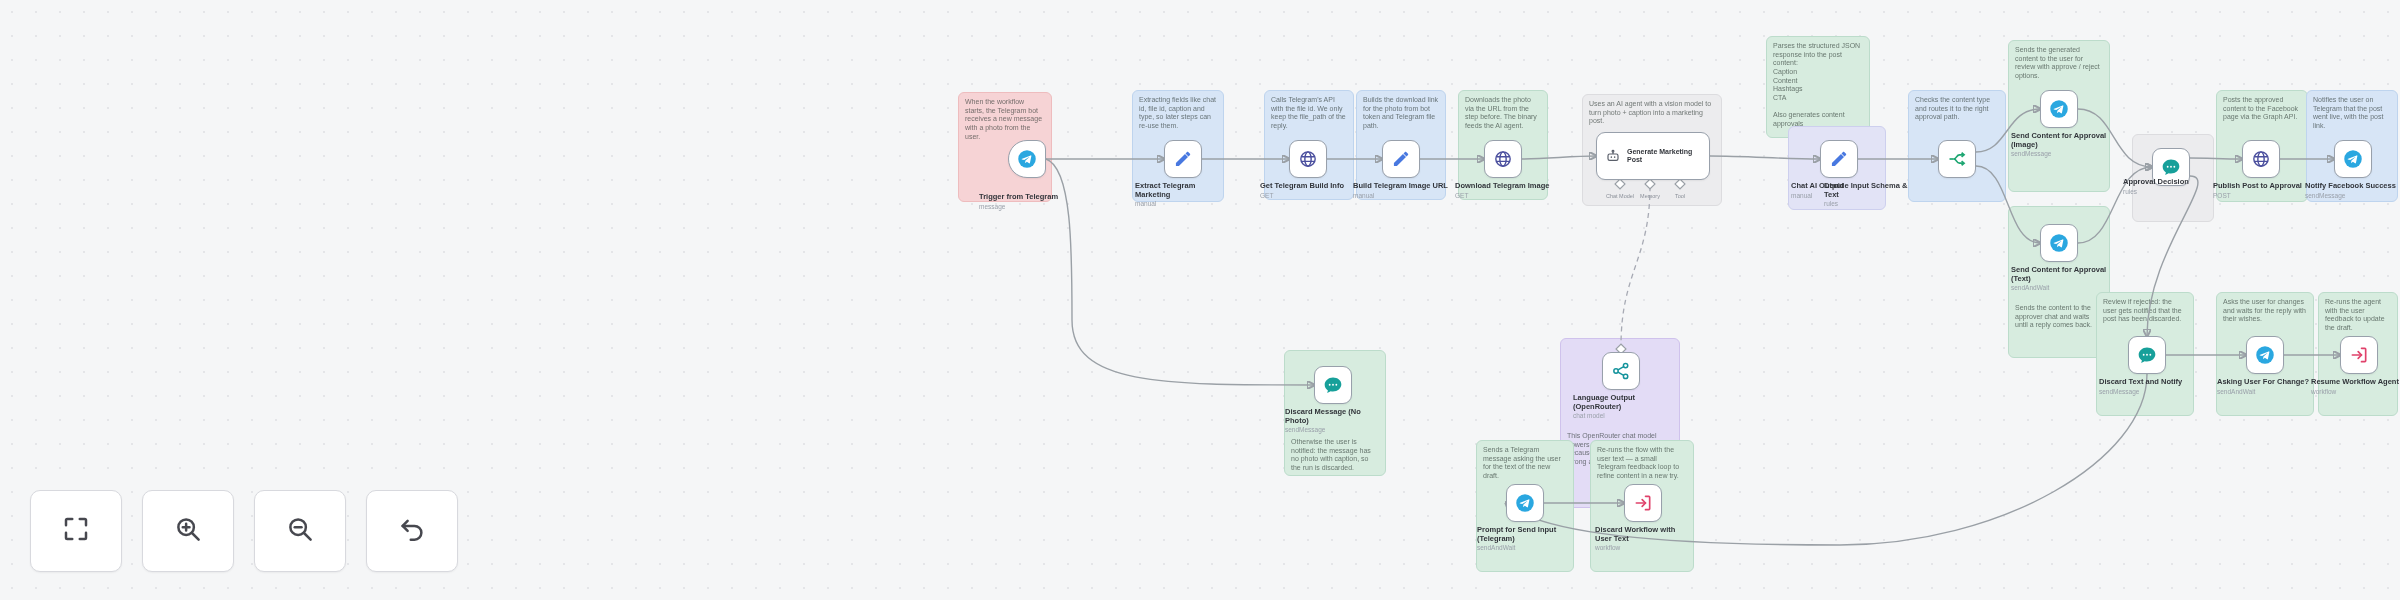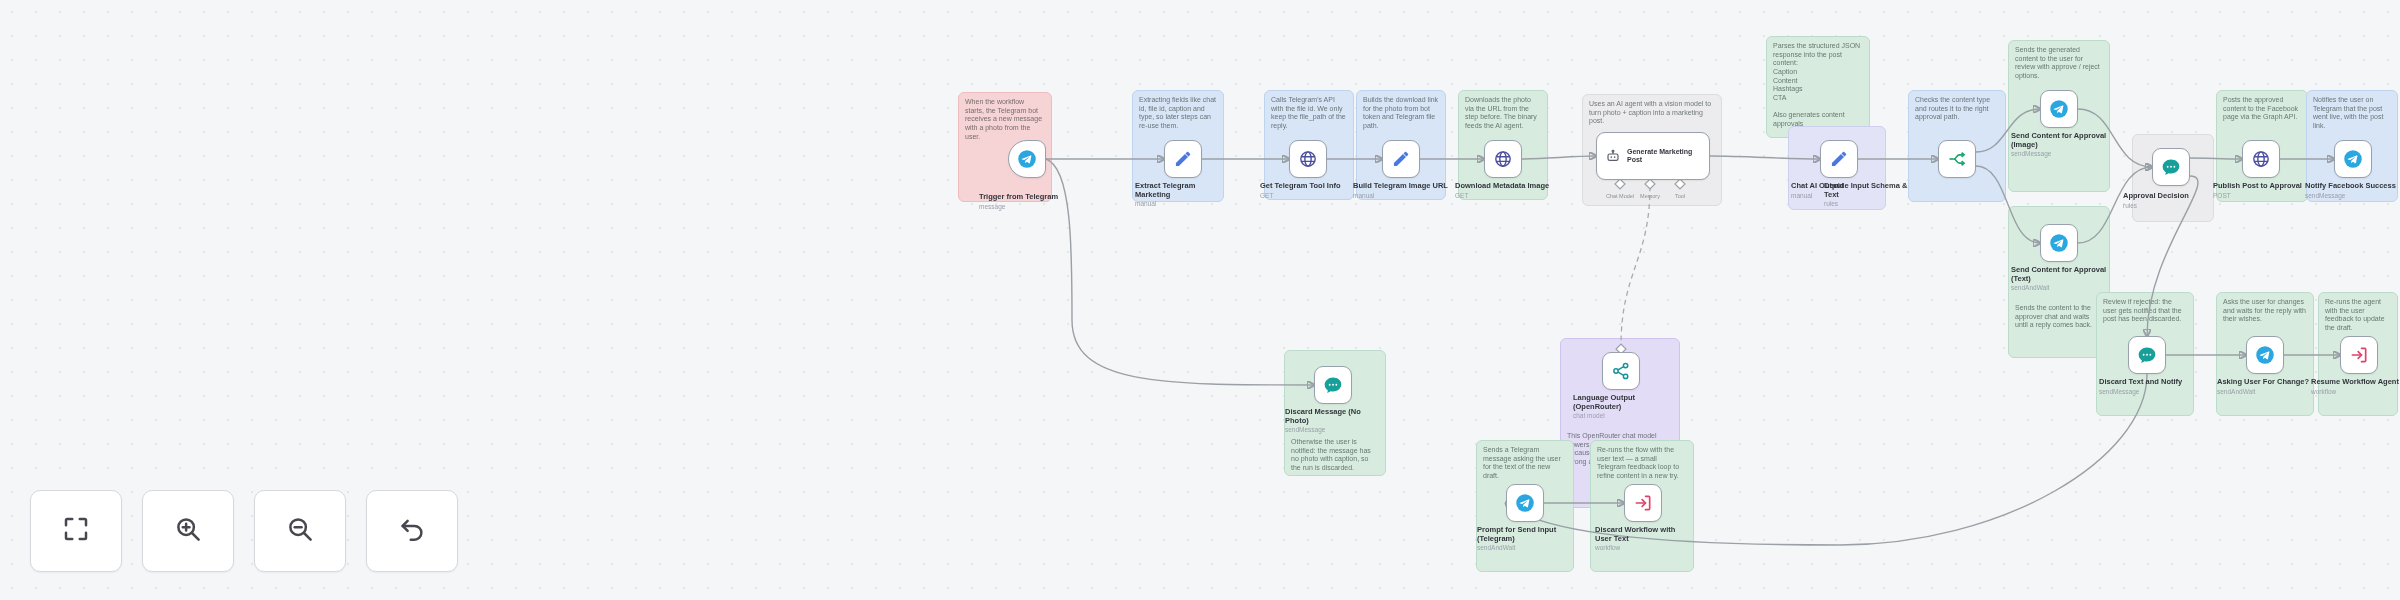--- a/index.html
+++ b/index.html
@@ -170,41 +170,41 @@
 
   <div class="node" style="left:1289px;top:140px">
       <span>
         <svg viewBox="0 0 24 24" fill="none" stroke="#4b4f9e" stroke-width="1.7">
           <circle cx="12" cy="12" r="8.6"></circle>
           <ellipse cx="12" cy="12" rx="3.8" ry="8.6"></ellipse>
           <path d="M3.8 9.2h16.4M3.8 14.8h16.4"></path>
         </svg>
       </span>
     </div>
-  <div class="nlabel" style="left:1260px;top:182px"><span>Get Telegram Tool Info</span><span class="sub">GET</span></div>
+  <div class="nlabel" style="left:1260px;top:182px"><span>Get Telegram Build Info</span><span class="sub">GET</span></div>
 
   <div class="node" style="left:1382px;top:140px">
       <span>
         <svg viewBox="0 0 24 24" fill="#4878e0">
           <path d="M3.5 16.9V20.5h3.6L18 9.6l-3.6-3.6L3.5 16.9zM20.4 7.2c.4-.4.4-1 0-1.4l-2.2-2.2c-.4-.4-1-.4-1.4 0L15 5.4 18.6 9l1.8-1.8z"></path>
         </svg>
       </span>
     </div>
   <div class="nlabel" style="left:1353px;top:182px"><span>Build Telegram Image URL</span><span class="sub">manual</span></div>
 
   <div class="node" style="left:1484px;top:140px">
       <span>
         <svg viewBox="0 0 24 24" fill="none" stroke="#4b4f9e" stroke-width="1.7">
           <circle cx="12" cy="12" r="8.6"></circle>
           <ellipse cx="12" cy="12" rx="3.8" ry="8.6"></ellipse>
           <path d="M3.8 9.2h16.4M3.8 14.8h16.4"></path>
         </svg>
       </span>
     </div>
-  <div class="nlabel" style="left:1455px;top:182px"><span>Download Metadata Image</span><span class="sub">GET</span></div>
+  <div class="nlabel" style="left:1455px;top:182px"><span>Download Telegram Image</span><span class="sub">GET</span></div>
 
   <div class="node wide" style="left:1596px;top:132px">
       <span>
         <svg viewBox="0 0 24 24" fill="none" stroke="#5a5f6a" stroke-width="1.8">
           <rect x="4.5" y="9" width="15" height="9.5" rx="2.5"></rect>
           <circle cx="9.5" cy="13.7" r="1.2" fill="#5a5f6a" stroke="none"></circle>
           <circle cx="14.5" cy="13.7" r="1.2" fill="#5a5f6a" stroke="none"></circle>
           <path d="M12 9V6"></path>
           <circle cx="12" cy="4.8" r="1.3"></circle>
         </svg>
@@ -269,21 +269,21 @@
   <div class="node" style="left:2152px;top:148px">
       <span>
         <svg viewBox="0 0 24 24">
           <path fill="#17a09a" d="M12 3C6.5 3 2 6.9 2 11.7c0 2.8 1.5 5.2 3.9 6.8L5 21.6l4.2-2c.9.2 1.8.3 2.8.3 5.5 0 10-3.9 10-8.7S17.5 3 12 3z"></path>
           <circle cx="8" cy="11.7" r="1.1" fill="#fff"></circle>
           <circle cx="12" cy="11.7" r="1.1" fill="#fff"></circle>
           <circle cx="16" cy="11.7" r="1.1" fill="#fff"></circle>
         </svg>
       </span>
     </div>
-  <div class="nlabel" style="left:2123px;top:192px"><span>Approval Decision</span><span class="sub">rules</span></div>
+  <div class="nlabel" style="left:2123px;top:178px"><span>Approval Decision</span><span class="sub">rules</span></div>
 
   <div class="node" style="left:2242px;top:140px">
       <span>
         <svg viewBox="0 0 24 24" fill="none" stroke="#4b4f9e" stroke-width="1.7">
           <circle cx="12" cy="12" r="8.6"></circle>
           <ellipse cx="12" cy="12" rx="3.8" ry="8.6"></ellipse>
           <path d="M3.8 9.2h16.4M3.8 14.8h16.4"></path>
         </svg>
       </span>
     </div>

